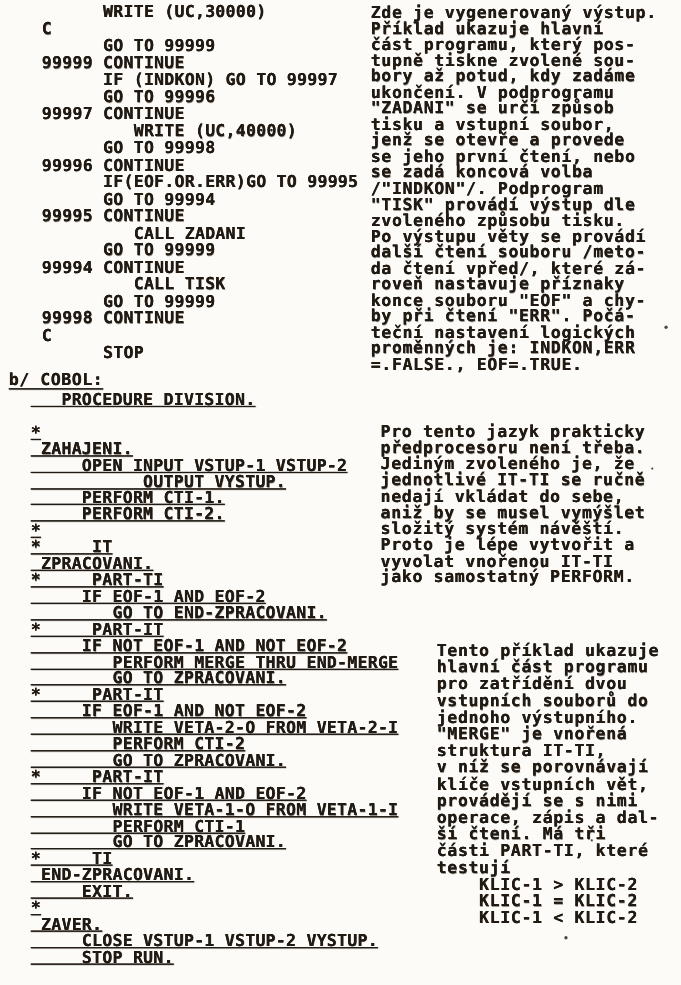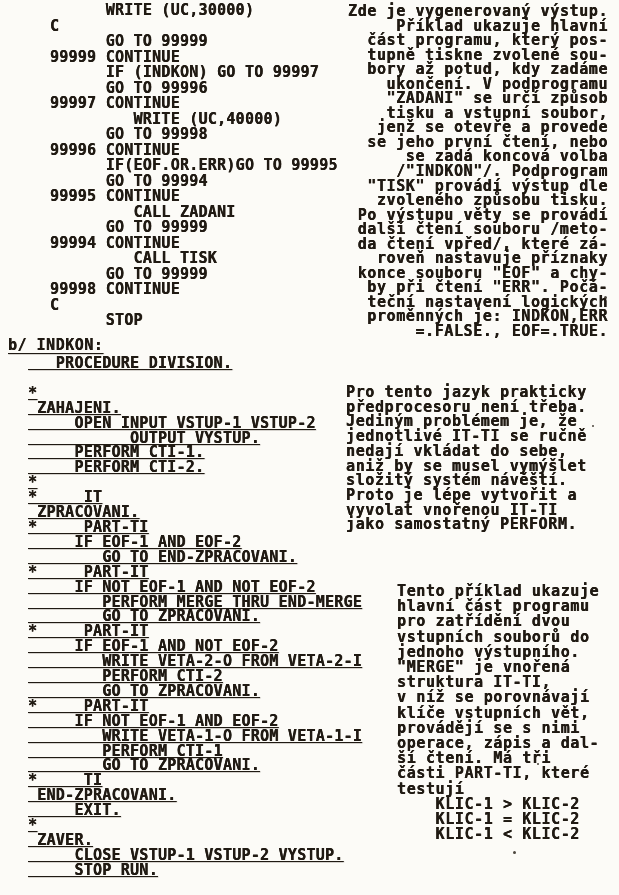--- a/index.html
+++ b/index.html
@@ -16,30 +16,30 @@
     position: absolute;
     white-space: pre;
     font-size: 15px;
     font-family: inherit;
     font-weight: bold;
     text-shadow: 0 0 0.55px currentColor, 0.4px 0.4px 0.5px rgba(30,22,12,0.45);
   }
   .code { letter-spacing: 0.25px; }
   .note { letter-spacing: 0.6px; }
 
-  #fortran { left: 38px;  top: 3px;   line-height: 15.5px; margin-left: 12px; }
+  #fortran { left: 38px;  top: 3px;   line-height: 15.5px; }
   #cobol-heading {
     left: 8px; top: 336px;
     text-decoration: underline;
     text-underline-offset: 3px;
     letter-spacing: 0.5px;
   }
   #cobol   { left: 28px;  top: 356px; line-height: 14.9px; text-decoration: underline; }
 
-  #note-fortran { left: 348px; top: 4px;   line-height: 14.55px; text-align: right; }
+  #note-fortran { left: 337px; top: 4px;   line-height: 14.55px; }
   #note-cobol   { left: 346px; top: 385px; line-height: 14.7px;  }
   #note-merge   { left: 385px; top: 584px; line-height: 15.2px; margin-left: 12px;  }
 
   .speck {
     position: absolute;
     width: 3px; height: 3px;
     border-radius: 50%;
     background: rgba(32,25,15,0.8);
   }
   .speck.s1 { left: 604px; top: 296px; }
@@ -65,21 +65,21 @@
 99995 CONTINUE
          CALL ZADANI
       GO TO 99999
 99994 CONTINUE
          CALL TISK
       GO TO 99999
 99998 CONTINUE
 C
       STOP</pre>
 
-<div id="cobol-heading" class="block">b/ INDKON:</div>
+<div id="cobol-heading" class="block">b/ COBOL:</div>
 
 <pre id="cobol" class="block code">   PROCEDURE DIVISION.
 
 *
  ZAHAJENI.
      OPEN INPUT VSTUP-1 VSTUP-2
            OUTPUT VYSTUP.
      PERFORM CTI-1.
      PERFORM CTI-2.
 *
@@ -129,21 +129,21 @@
 da čtení vpřed/, které zá-
 roveň nastavuje příznaky
 konce souboru "EOF" a chy-
 by při čtení "ERR". Počá-
 teční nastavení logických
 proměnných je: INDKON,ERR
 =.FALSE., EOF=.TRUE.</pre>
 
 <pre id="note-cobol" class="block note">Pro tento jazyk prakticky
 předprocesoru není třeba.
-Jediným problémem je, že
+Jediným zvoleného je, že
 jednotlivé IT-TI se ručně
 nedají vkládat do sebe,
 aniž by se musel vymýšlet
 složitý systém návěští.
 Proto je lépe vytvořit a
 vyvolat vnořenou IT-TI
 jako samostatný PERFORM.</pre>
 
 <pre id="note-merge" class="block note">Tento příklad ukazuje
 hlavní část programu

